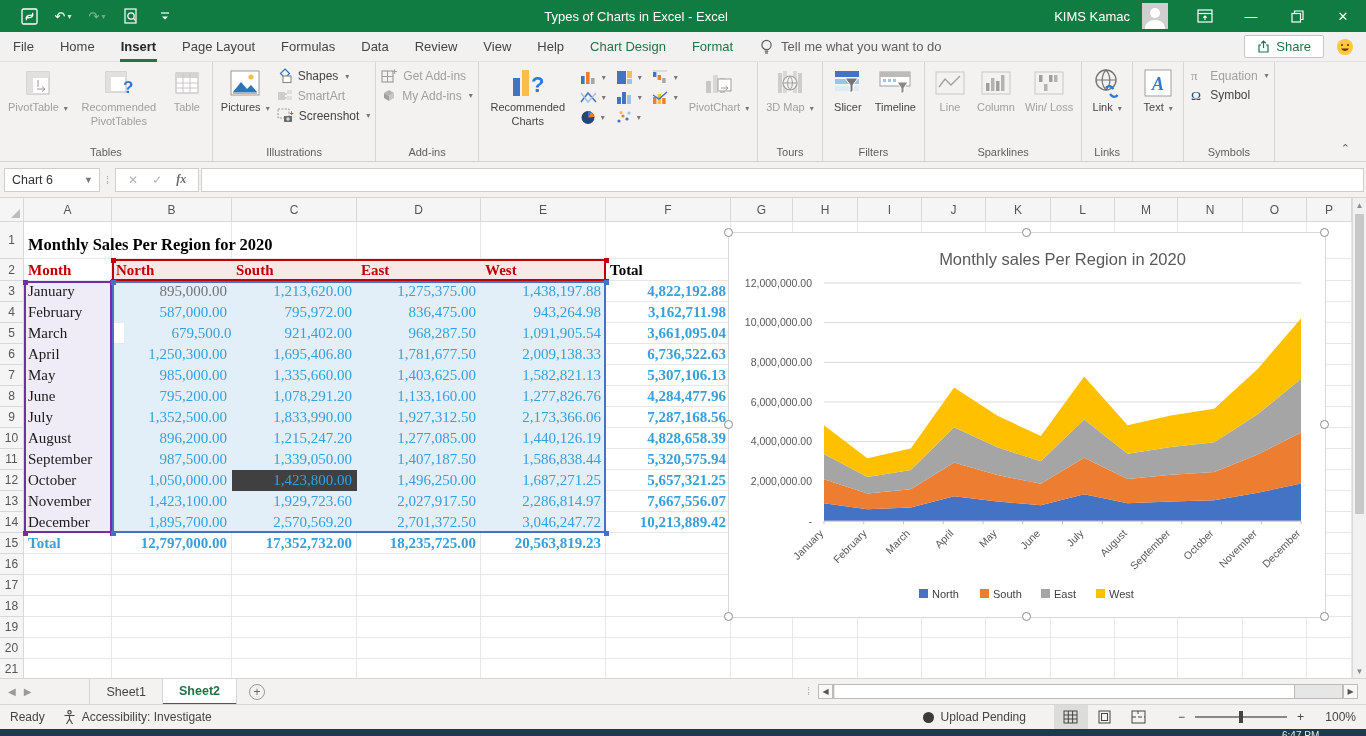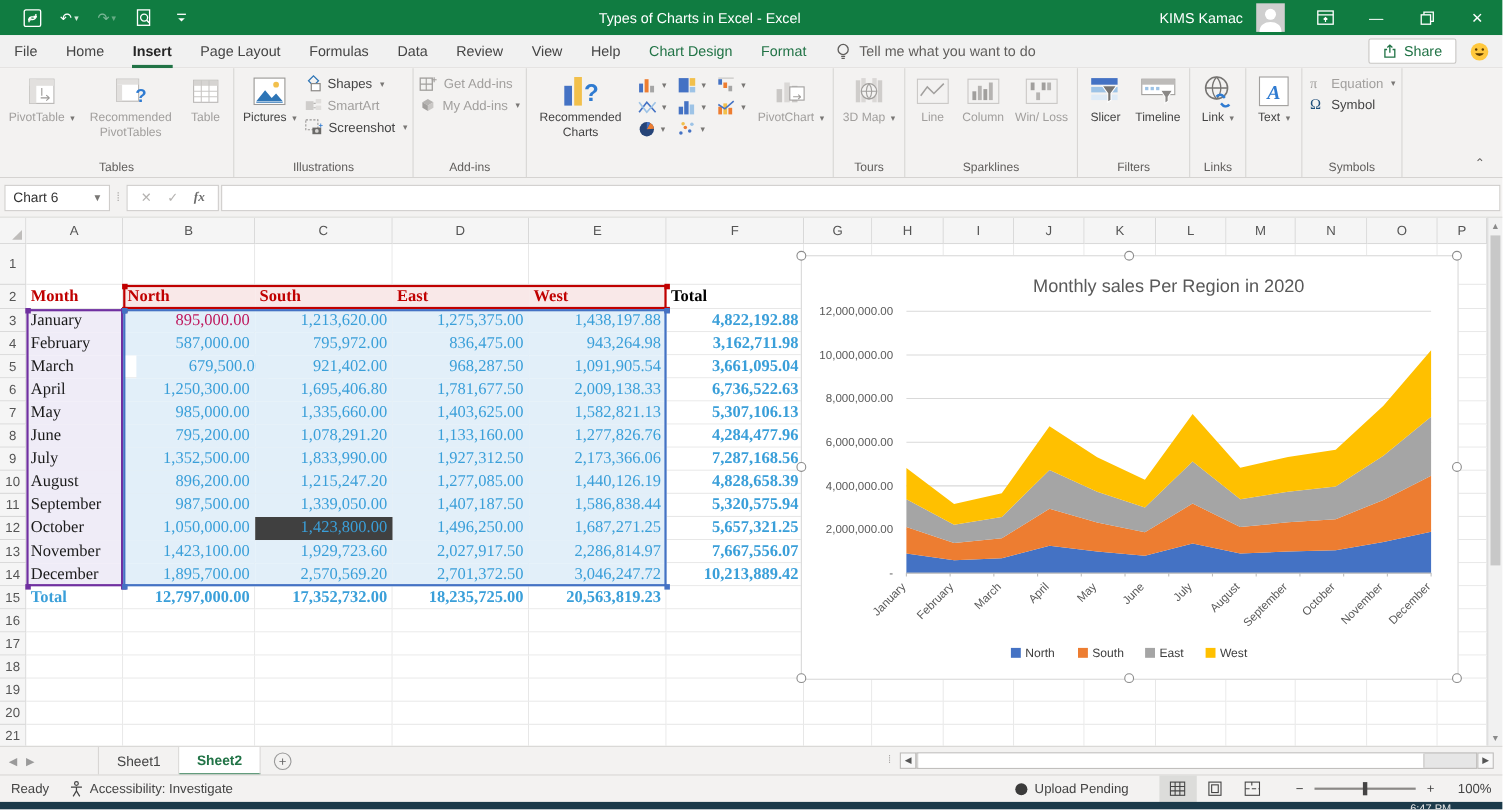--- a/index.html
+++ b/index.html
@@ -449,58 +449,20 @@
               <path d="M7 14h14M14 7a11 11 0 0 1 0 14M14 7a11 11 0 0 0 0 14" fill="none" stroke="#A19F9D"></path>
             </svg>
           </span>
           <span>3D Map <span class="caret">▾</span></span>
         </div>
       </div>
       <div class="rgroup-label">Tours</div>
     </div>
     <div class="rgroup">
       <div class="rgroup-body">
-        <div class="bigbtn disabled">
-          <span class="bicon">
-            <svg width="30" height="24" viewBox="0 0 30 24">
-              <rect x="1" y="1" width="28" height="22" fill="none" stroke="#C9C7C5"></rect>
-              <path d="M4 16l6-8 6 6 9-9" fill="none" stroke="#A19F9D" stroke-width="1.4"></path>
-            </svg>
-          </span>
-          <span>Line</span>
-        </div>
-        <div class="bigbtn disabled">
-          <span class="bicon">
-            <svg width="30" height="24" viewBox="0 0 30 24">
-              <rect x="1" y="1" width="28" height="22" fill="none" stroke="#C9C7C5"></rect>
-              <rect x="5" y="12" width="3.5" height="8" fill="#A19F9D"></rect>
-              <rect x="10" y="7" width="3.5" height="13" fill="#B5B3B1"></rect>
-              <rect x="15" y="10" width="3.5" height="10" fill="#A19F9D"></rect>
-              <rect x="20" y="4" width="3.5" height="16" fill="#B5B3B1"></rect>
-            </svg>
-          </span>
-          <span>Column</span>
-        </div>
-        <div class="bigbtn disabled">
-          <span class="bicon">
-            <svg width="30" height="24" viewBox="0 0 30 24">
-              <rect x="1" y="1" width="28" height="22" fill="none" stroke="#C9C7C5"></rect>
-              <rect x="5" y="4" width="3.5" height="7" fill="#A19F9D"></rect>
-              <rect x="10" y="13" width="3.5" height="7" fill="#B5B3B1"></rect>
-              <rect x="15" y="4" width="3.5" height="7" fill="#A19F9D"></rect>
-              <rect x="20" y="4" width="3.5" height="7" fill="#B5B3B1"></rect>
-            </svg>
-          </span>
-          <span>Win/ Loss</span>
-        </div>
-      </div>
-      <div class="rgroup-label">Sparklines</div>
-    </div>
-    <div class="rgroup">
-      <div class="rgroup-body">
         <div class="bigbtn">
           <span class="bicon">
             <svg width="30" height="28" viewBox="0 0 30 28">
               <rect x="2" y="2" width="24" height="6" fill="#4472C4"></rect>
               <rect x="2" y="10" width="24" height="5" fill="#9DC3E6"></rect>
               <rect x="2" y="17" width="24" height="5" fill="#DEEBF7"></rect>
               <path d="M12 9l5 7v8l3-2v-6l5-7z" fill="#767472" stroke="#fff"></path>
             </svg>
           </span>
           <span>Slicer</span>
@@ -513,20 +475,58 @@
               <rect x="4" y="9" width="3" height="3" fill="#9DC3E6"></rect>
               <rect x="9" y="9" width="3" height="3" fill="#9DC3E6"></rect>
               <rect x="14" y="9" width="3" height="3" fill="#9DC3E6"></rect>
               <path d="M18 12l4 6v6l3-2v-4l4-6z" fill="#8a8886" stroke="#fff"></path>
             </svg>
           </span>
           <span>Timeline</span>
         </div>
       </div>
       <div class="rgroup-label">Filters</div>
+    </div>
+    <div class="rgroup">
+      <div class="rgroup-body">
+        <div class="bigbtn disabled">
+          <span class="bicon">
+            <svg width="30" height="24" viewBox="0 0 30 24">
+              <rect x="1" y="1" width="28" height="22" fill="none" stroke="#C9C7C5"></rect>
+              <path d="M4 16l6-8 6 6 9-9" fill="none" stroke="#A19F9D" stroke-width="1.4"></path>
+            </svg>
+          </span>
+          <span>Line</span>
+        </div>
+        <div class="bigbtn disabled">
+          <span class="bicon">
+            <svg width="30" height="24" viewBox="0 0 30 24">
+              <rect x="1" y="1" width="28" height="22" fill="none" stroke="#C9C7C5"></rect>
+              <rect x="5" y="12" width="3.5" height="8" fill="#A19F9D"></rect>
+              <rect x="10" y="7" width="3.5" height="13" fill="#B5B3B1"></rect>
+              <rect x="15" y="10" width="3.5" height="10" fill="#A19F9D"></rect>
+              <rect x="20" y="4" width="3.5" height="16" fill="#B5B3B1"></rect>
+            </svg>
+          </span>
+          <span>Column</span>
+        </div>
+        <div class="bigbtn disabled">
+          <span class="bicon">
+            <svg width="30" height="24" viewBox="0 0 30 24">
+              <rect x="1" y="1" width="28" height="22" fill="none" stroke="#C9C7C5"></rect>
+              <rect x="5" y="4" width="3.5" height="7" fill="#A19F9D"></rect>
+              <rect x="10" y="13" width="3.5" height="7" fill="#B5B3B1"></rect>
+              <rect x="15" y="4" width="3.5" height="7" fill="#A19F9D"></rect>
+              <rect x="20" y="4" width="3.5" height="7" fill="#B5B3B1"></rect>
+            </svg>
+          </span>
+          <span>Win/ Loss</span>
+        </div>
+      </div>
+      <div class="rgroup-label">Sparklines</div>
     </div>
     <div class="rgroup">
       <div class="rgroup-body">
         <div class="bigbtn">
           <span class="bicon">
             <svg width="30" height="30" viewBox="0 0 30 30">
               <circle cx="14" cy="12" r="10" fill="none" stroke="#767472" stroke-width="1.4"></circle>
               <path d="M4 12h20M14 2a15 15 0 0 1 0 20M14 2a15 15 0 0 0 0 20" fill="none" stroke="#767472" stroke-width="1.2"></path>
               <path d="M14 20a4 4 0 0 1 5.5-1l2 2M25.5 27a4 4 0 0 1-5.5 1l-2-2" fill="none" stroke="#2F7BD1" stroke-width="2.4"></path>
             </svg>
@@ -961,28 +961,29 @@
     <div class="gcell" style="left:731px;top:461px;width:62px;height:21px"></div>
     <div class="gcell" style="left:793px;top:461px;width:65px;height:21px"></div>
     <div class="gcell" style="left:858px;top:461px;width:64px;height:21px"></div>
     <div class="gcell" style="left:922px;top:461px;width:64px;height:21px"></div>
     <div class="gcell" style="left:986px;top:461px;width:65px;height:21px"></div>
     <div class="gcell" style="left:1051px;top:461px;width:64px;height:21px"></div>
     <div class="gcell" style="left:1115px;top:461px;width:63px;height:21px"></div>
     <div class="gcell" style="left:1178px;top:461px;width:65px;height:21px"></div>
     <div class="gcell" style="left:1243px;top:461px;width:64px;height:21px"></div>
     <div class="gcell" style="left:1307px;top:461px;width:45px;height:21px"></div>
+    <div class="tcell txt" style="left:24px;top:24px;width:88px;height:37px;font-weight:bold;font-size:16.5px;color:#000;width:340px;align-items:flex-end;padding-bottom:4px;border-right:none;">Monthly Sales Per Region for 2020</div>
     <div class="tcell txt" style="left:24px;top:61px;width:88px;height:22px;font-weight:bold;color:#C00000;">Month</div>
     <div class="tcell txt" style="left:112px;top:61px;width:120px;height:22px;font-weight:bold;color:#C00000;background:#F9E8E8;">North</div>
     <div class="tcell txt" style="left:232px;top:61px;width:125px;height:22px;font-weight:bold;color:#C00000;background:#F9E8E8;">South</div>
     <div class="tcell txt" style="left:357px;top:61px;width:124px;height:22px;font-weight:bold;color:#C00000;background:#F9E8E8;">East</div>
     <div class="tcell txt" style="left:481px;top:61px;width:125px;height:22px;font-weight:bold;color:#C00000;background:#F9E8E8;">West</div>
     <div class="tcell txt" style="left:606px;top:61px;width:125px;height:22px;font-weight:bold;color:#000;">Total</div>
     <div class="tcell txt" style="left:24px;top:83px;width:88px;height:21px;background:#EFECF7;color:#1a1a1a;">January</div>
-    <div class="tcell num" style="left:112px;top:83px;width:120px;height:21px;background:#E2EFF9;color:#be185d;">895,000.00</div>
+    <div class="tcell num" style="left:112px;top:83px;width:120px;height:21px;background:#E2EFF9;color:#737373;">895,000.00</div>
     <div class="tcell num" style="left:232px;top:83px;width:125px;height:21px;background:#E2EFF9;color:#3A9FD9;">1,213,620.00</div>
     <div class="tcell num" style="left:357px;top:83px;width:124px;height:21px;background:#E2EFF9;color:#3A9FD9;">1,275,375.00</div>
     <div class="tcell num" style="left:481px;top:83px;width:125px;height:21px;background:#E2EFF9;color:#3A9FD9;">1,438,197.88</div>
     <div class="tcell num" style="left:606px;top:83px;width:125px;height:21px;font-weight:bold;color:#3A9FD9;">4,822,192.88</div>
     <div class="tcell txt" style="left:24px;top:104px;width:88px;height:21px;background:#EFECF7;color:#1a1a1a;">February</div>
     <div class="tcell num" style="left:112px;top:104px;width:120px;height:21px;background:#E2EFF9;color:#3A9FD9;">587,000.00</div>
     <div class="tcell num" style="left:232px;top:104px;width:125px;height:21px;background:#E2EFF9;color:#3A9FD9;">795,972.00</div>
     <div class="tcell num" style="left:357px;top:104px;width:124px;height:21px;background:#E2EFF9;color:#3A9FD9;">836,475.00</div>
     <div class="tcell num" style="left:481px;top:104px;width:125px;height:21px;background:#E2EFF9;color:#3A9FD9;">943,264.98</div>
     <div class="tcell num" style="left:606px;top:104px;width:125px;height:21px;font-weight:bold;color:#3A9FD9;">3,162,711.98</div>

